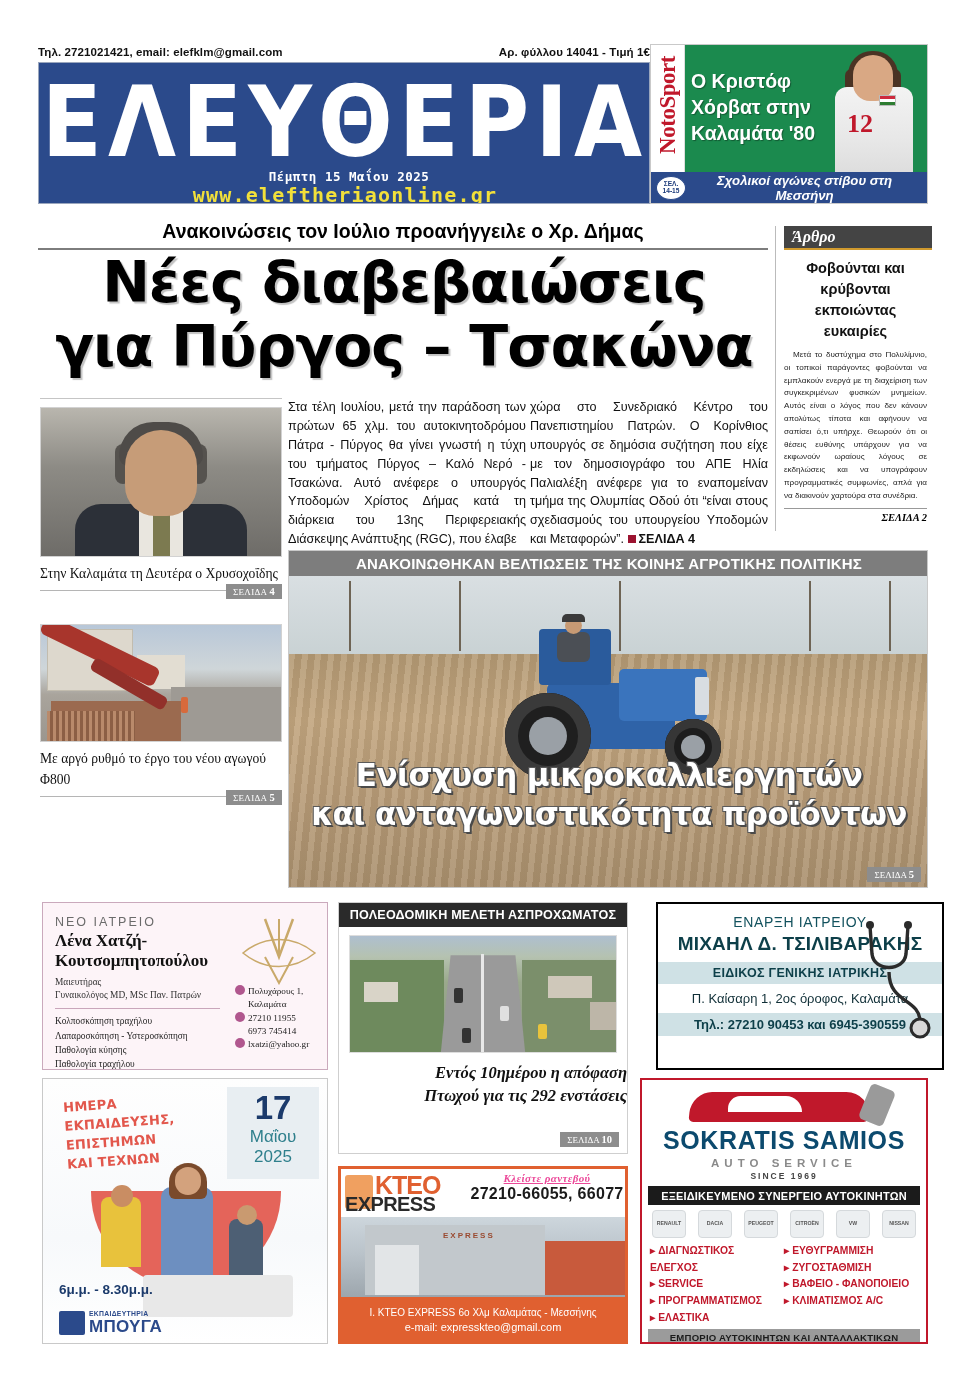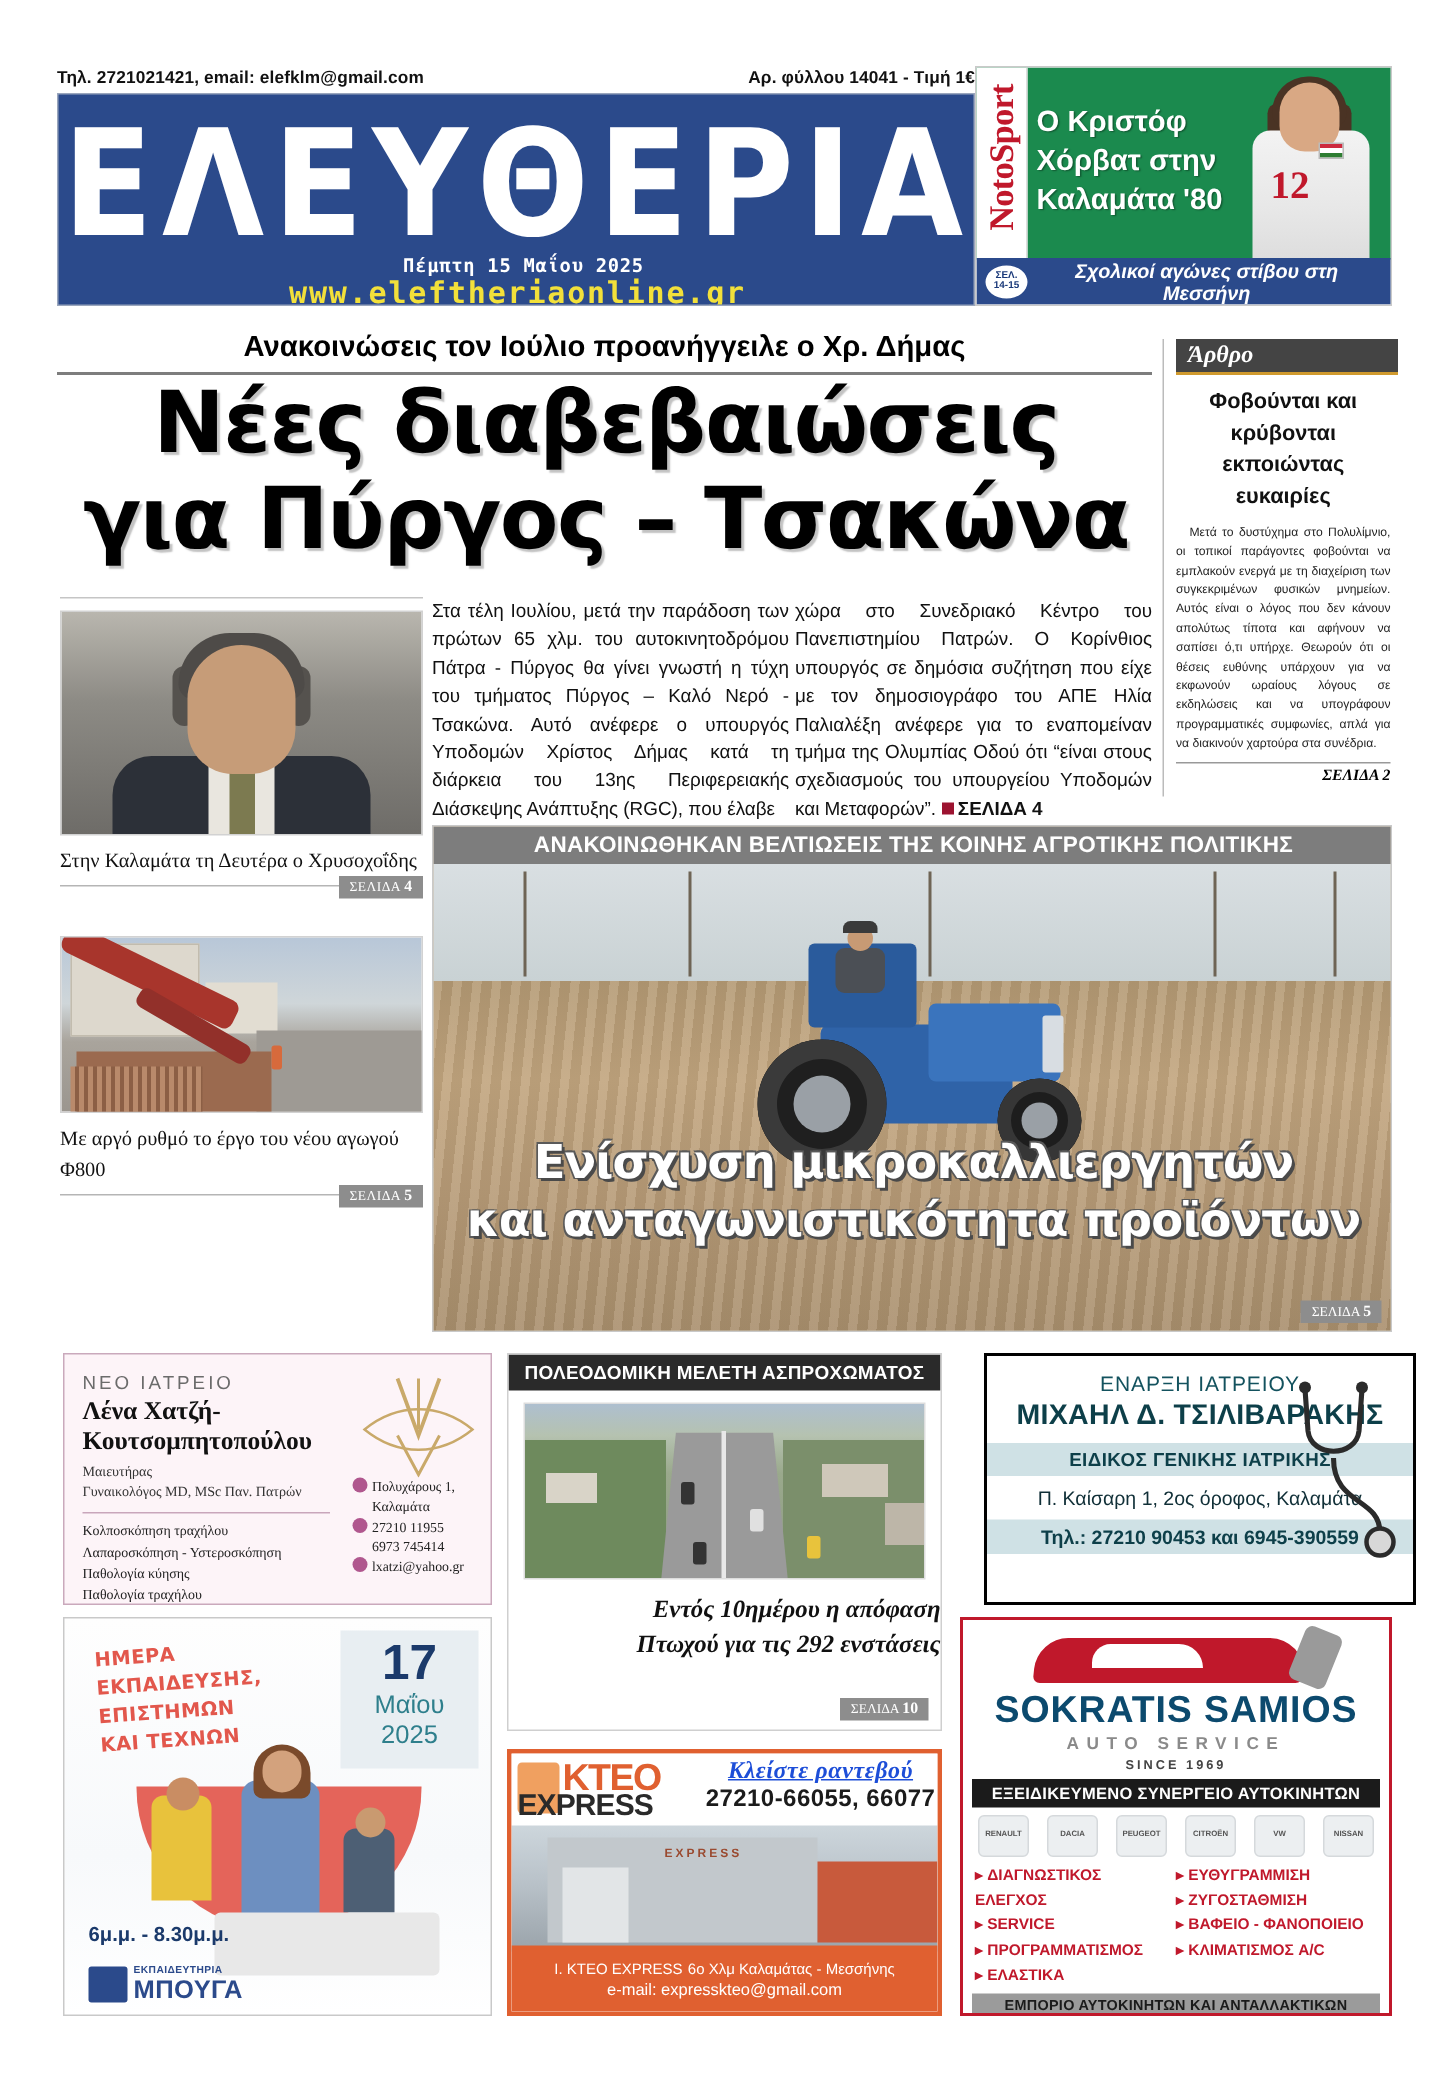--- a/index.html
+++ b/index.html
@@ -332,21 +332,21 @@
 
   
   .ad-kteo { left:338px; top:1166px; width:290px; height:178px; border:3px solid #e06030; background:#fff;}
   .kteo-top{ position:absolute; left:0; top:0; width:284px; height:48px; background:#fff; display:flex; }
   .kteo-logo{ width:128px; height:46px; position:relative; }
   .kteo-map { position:absolute; left:4px; top:6px; width:28px; height:34px; background:#f0a060; border-radius:3px;}
   .kteo-K  { position:absolute; left:34px; top:2px; font-size:25px; font-weight:bold; color:#e06030; letter-spacing:-1px;}
   .kteo-E  { position:absolute; left:4px; top:24px; font-size:20px; font-weight:bold; color:#2a2a2a; letter-spacing:-.6px;}
   .kteo-rv { flex:1; padding-top:3px; text-align:center;}
   .kteo-rv1{ font-family:"Liberation Serif", serif; font-style:italic; font-weight:bold;
-             font-size:16px; color:#1d4ed8; text-decoration:underline; letter-spacing:.4px;}
+             font-size:11px; color:#ec4899; text-decoration:underline; letter-spacing:.4px;}
   .kteo-rv2{ font-size:16px; font-weight:bold; color:#1b1b1b; margin-top:1px; letter-spacing:.3px;}
   .kteo-ph { position:absolute; left:0; top:48px; width:284px; height:84px; overflow:hidden;
              background:linear-gradient(180deg,#cdd6dc 0%,#b9c2c9 45%,#9aa3aa 100%);}
   .kteo-bld{ position:absolute; left:24px; top:8px; width:180px; height:70px; background:#c2c8cc; }
   .kteo-bld2{position:absolute; left:204px; top:24px; width:80px; height:54px; background:#c85a3c; }
   .kteo-door{position:absolute; left:34px; top:28px; width:44px; height:50px; background:#e2e5e7; }
   .kteo-sign{position:absolute; left:102px; top:14px; font-size:8px; font-weight:bold; color:#9a4a30; letter-spacing:2px;}
   .kteo-foot{ position:absolute; left:0; bottom:0; width:284px; height:44px; background:#e06030; color:#fff;
               display:flex; flex-direction:column; align-items:center; justify-content:center; }
   .kteo-f1 { font-size:12.4px; font-weight:bold;}

